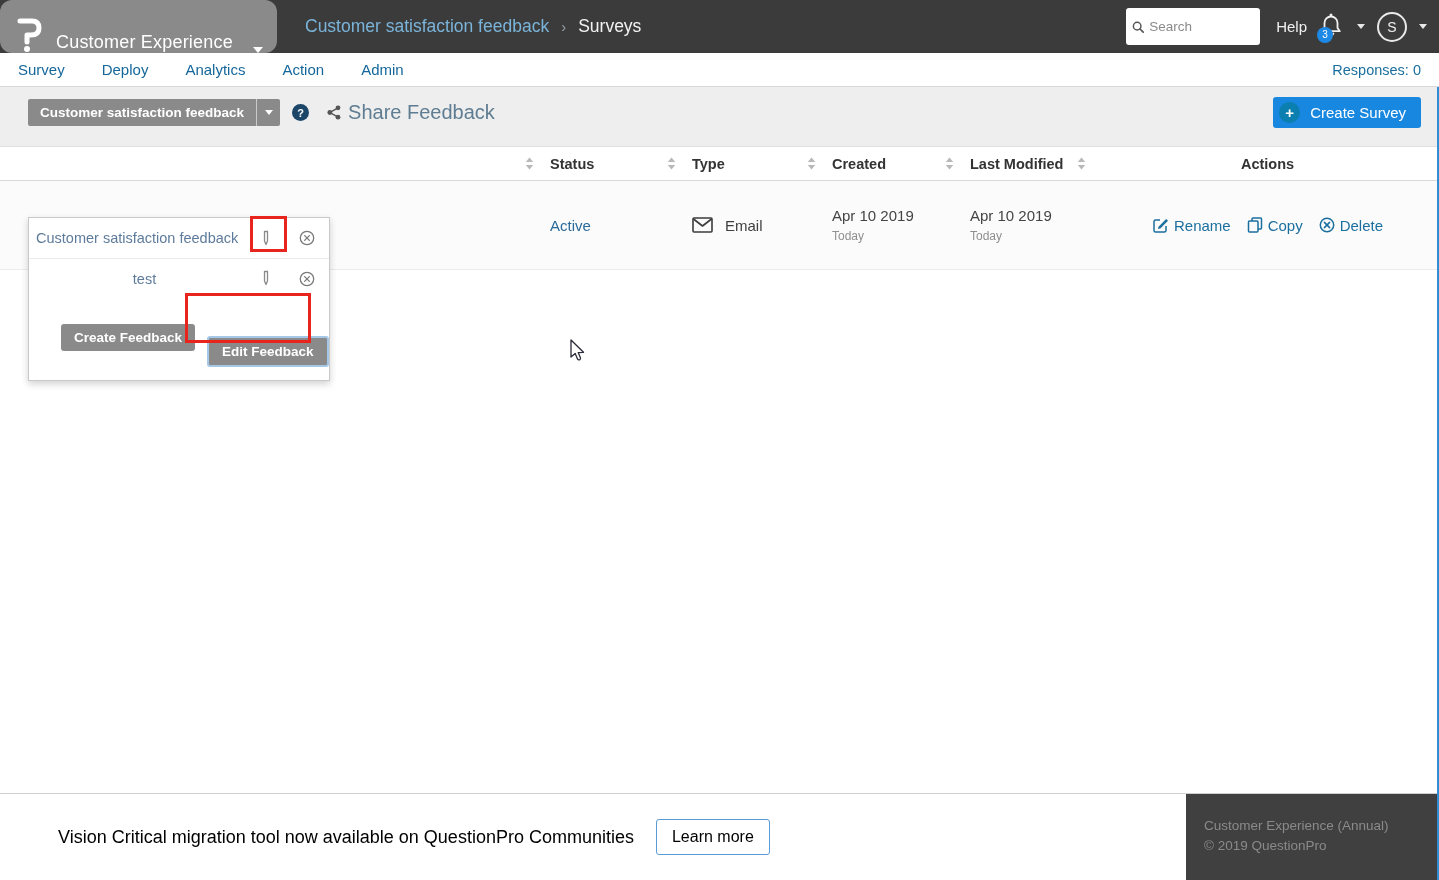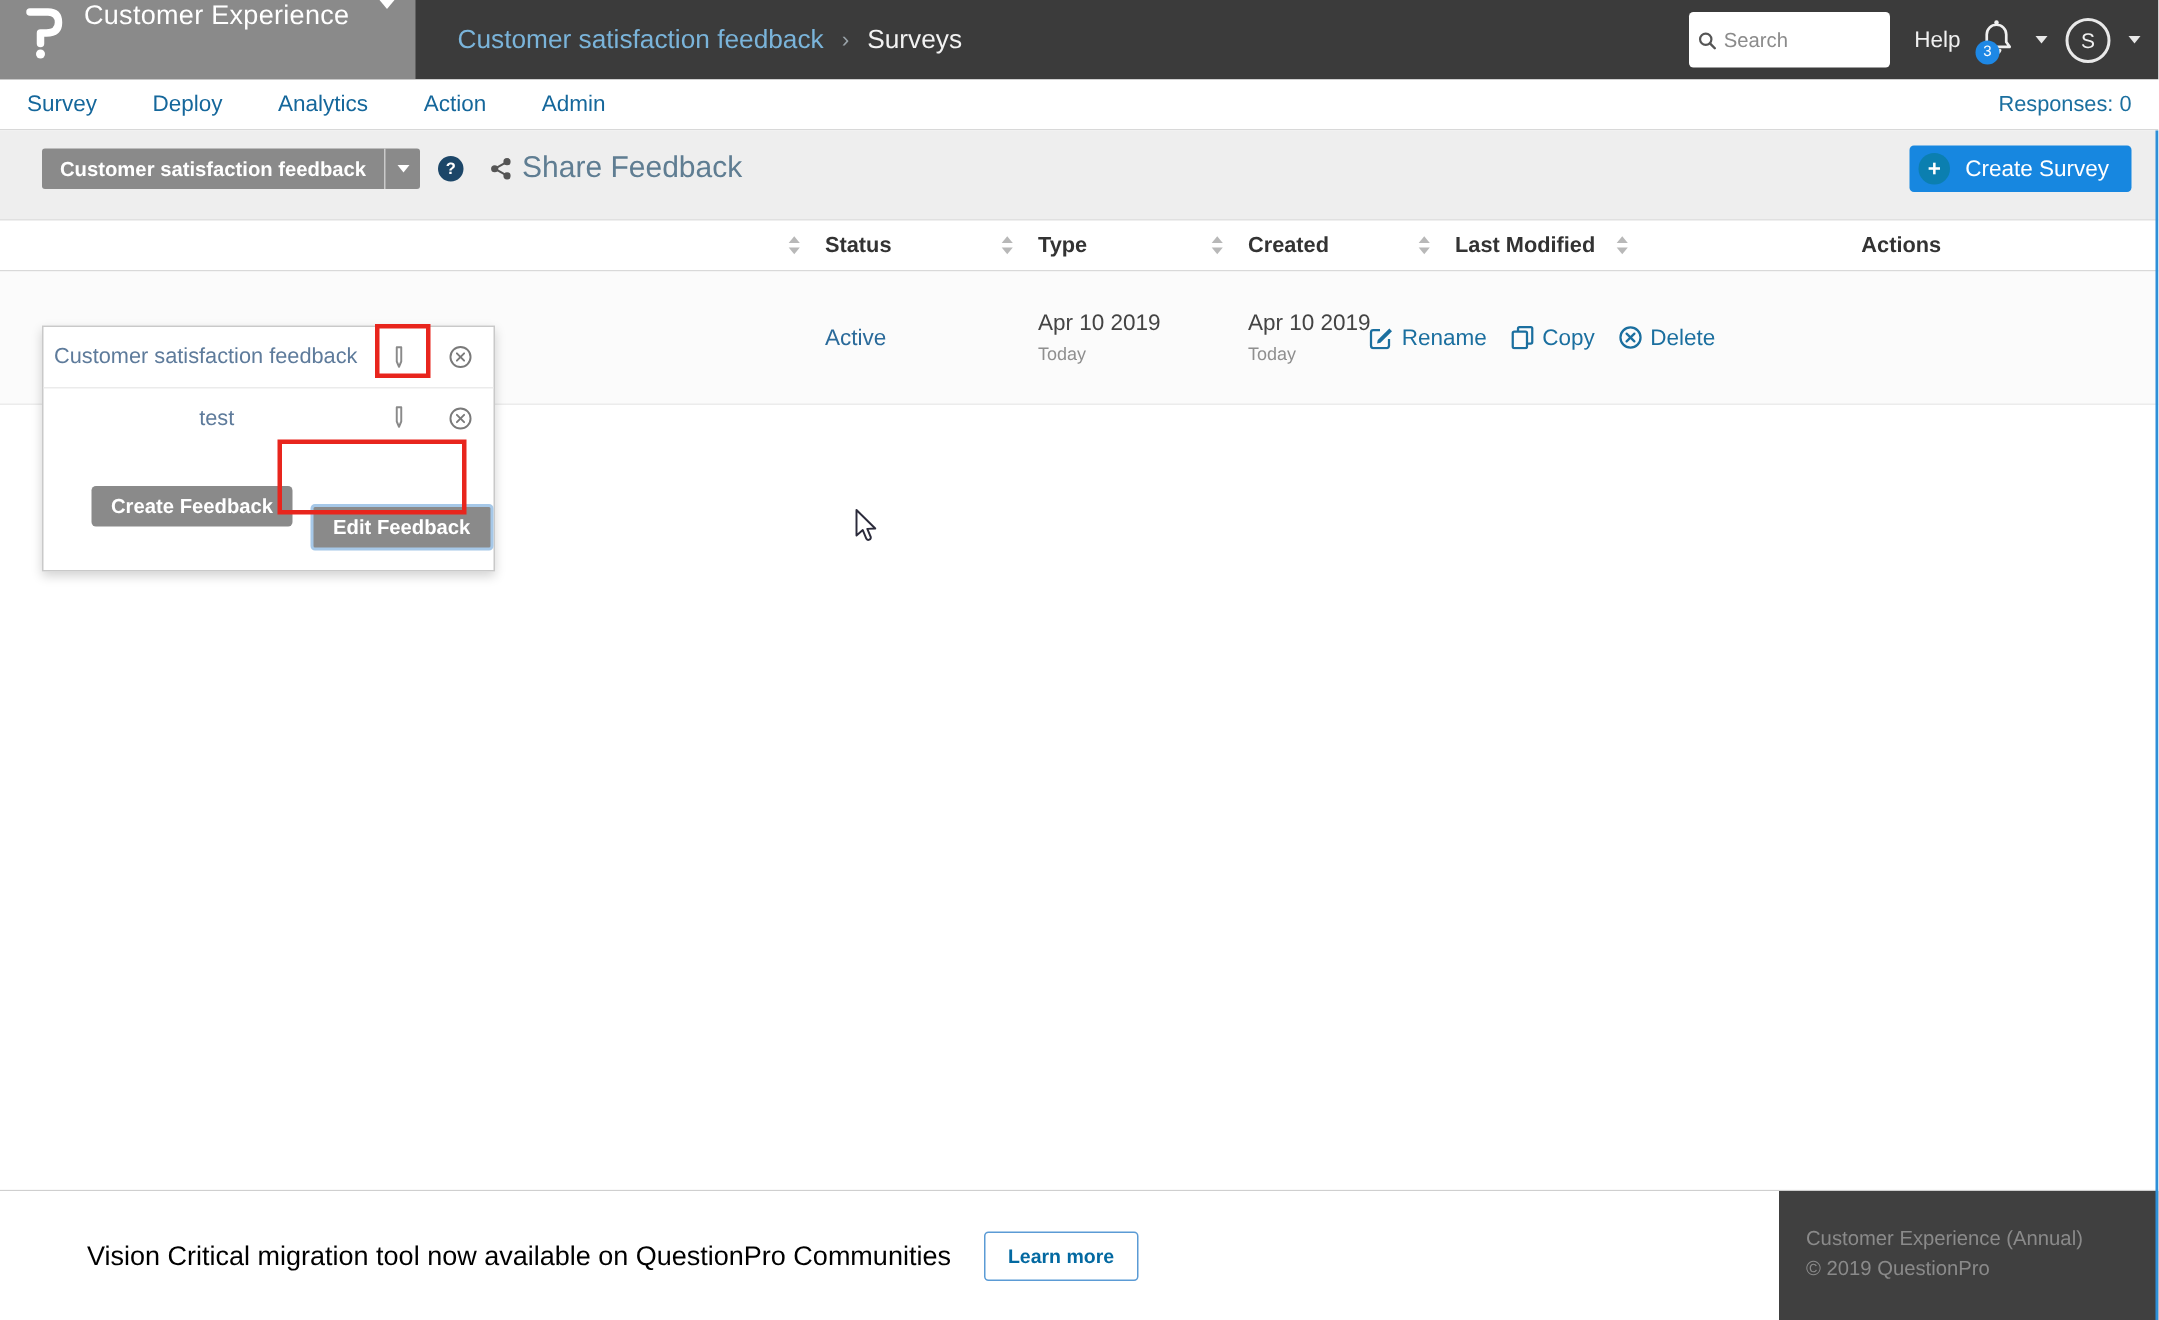--- a/index.html
+++ b/index.html
@@ -5,21 +5,21 @@
   * { margin:0; padding:0; box-sizing:border-box; }
   html,body { width:1439px; height:880px; }
   body {
     font-family:"Liberation Sans","DejaVu Sans",sans-serif;
     background:#ffffff; overflow:hidden; position:relative;
   }
   .app { width:1439px; height:880px; display:flex; flex-direction:column; position:relative; }
 
   
   .topbar { height:53px; background:#3b3b3b; display:flex; align-items:center; flex:0 0 53px; }
-  .brand { width:277px; height:53px; background:#8a8a8a; display:flex; align-items:flex-start; padding:0 14px 0 10px; }
+  .brand { width:277px; height:53px; background:#8a8a8a; display:flex; align-items:flex-end; padding:0 14px 0 10px;border-radius:12px; }
   .brand-logo { width:36px; height:40px; flex:0 0 36px; }
   .brand-title { color:#ffffff; font-size:18px; margin-left:10px; letter-spacing:.2px; }
   .caret-down { width:0; height:0; border-left:5px solid transparent; border-right:5px solid transparent; border-top:6px solid #ffffff; display:inline-block; }
   .brand .caret-down { margin-left:auto; }
   .crumbs { display:flex; align-items:center; margin-left:28px; gap:12px; }
   .crumb-link { color:#7ab4da; font-size:17.5px; text-decoration:none; }
   .crumb-sep { color:#9aa3a9; font-size:15px; }
   .crumb-current { color:#f2f2f2; font-size:17.5px; }
   .top-right { margin-left:auto; display:flex; align-items:center; gap:12px; padding-right:12px; }
   .searchbox { width:134px; height:37px; background:#ffffff; border-radius:3px; display:flex; align-items:center; padding:0 6px; gap:5px; }
@@ -64,21 +64,21 @@
   .date-main { font-size:15px; color:#444; }
   .date-sub { font-size:12px; color:#8f8f8f; margin-top:5px; }
   .td.actions { justify-content:center; gap:16px; }
   .action-link { display:flex; align-items:center; gap:5px; color:#1b6f9f; font-size:15px; text-decoration:none; cursor:pointer; }
   .whitespace { flex:1 1 auto; background:#ffffff; position:relative; }
 
   
   .footer { flex:0 0 87px; border-top:1px solid #cfcfcf; display:flex; background:#ffffff; }
   .banner { flex:1 1 auto; display:flex; align-items:center; padding-left:58px; }
   .banner-text { font-size:18px; color:#000000; }
-  .learn-more { margin-left:22px; background:#ffffff; border:1px solid #5b9bd5; border-radius:3px; color:#0369a1; font-size:13px; font-family:inherit; padding:8px 15px; cursor:pointer;font-weight:bold; }
+  .learn-more { margin-left:22px; background:#ffffff; border:1px solid #5b9bd5; border-radius:3px; color:#000000; font-size:16px; font-family:inherit; padding:8px 15px; cursor:pointer; }
   .plan-block { flex:0 0 253px; background:#404040; padding:22px 0 0 18px; }
   .plan-line { font-size:13.5px; color:#8a8a8a; line-height:1.5; }
 
   
   .panel { position:absolute; left:28px; top:130px; width:302px; background:#ffffff; border:1px solid #c9c9c9; box-shadow:0 3px 7px rgba(0,0,0,.18); z-index:20; }
   .panel-row { height:40px; display:flex; align-items:center; padding:0 14px 0 7px; cursor:pointer; }
   .panel-row + .panel-row { border-top:1px solid #ebebeb;text-align:center; }
   .panel-row-label { flex:1 1 auto; color:#5e7b9b; font-size:14.5px; }
   .panel-pencil { width:24px; display:flex; justify-content:center; margin-right:22px; cursor:pointer; }
   .panel-x { display:flex; cursor:pointer; }
@@ -210,20 +210,27 @@
       <div class="th actions">
         <span>Actions</span>
       </div>
     </div>
 
     <div class="grid trow">
       <div class="td first"></div>
       <div class="td">
         <span class="status">Active</span>
       </div>
+      <div class="td type">
+        <svg width="21" height="16" viewBox="0 0 21 16">
+          <rect x="1" y="1" width="19" height="14" rx="1" fill="none" stroke="#3c3c3c" stroke-width="1.6"></rect>
+          <path d="M1.5 2 L10.5 9 L19.5 2" fill="none" stroke="#3c3c3c" stroke-width="1.6" stroke-linejoin="round"></path>
+        </svg>
+        <span>Email</span>
+      </div>
       <div class="td date">
         <span class="date-main">Apr 10 2019</span>
         <span class="date-sub">Today</span>
       </div>
       <div class="td date">
         <span class="date-main">Apr 10 2019</span>
         <span class="date-sub">Today</span>
       </div>
       <div class="td actions">
         <a class="action-link" href="#">

